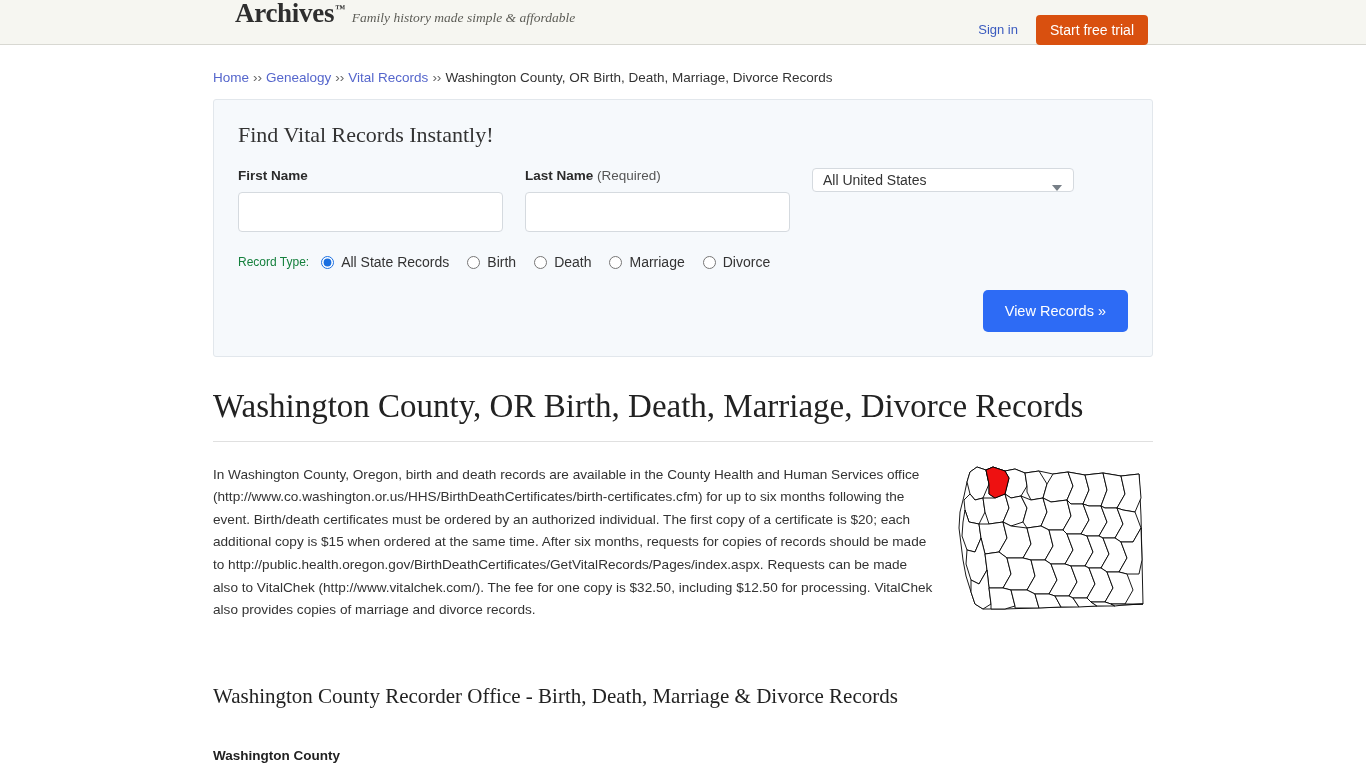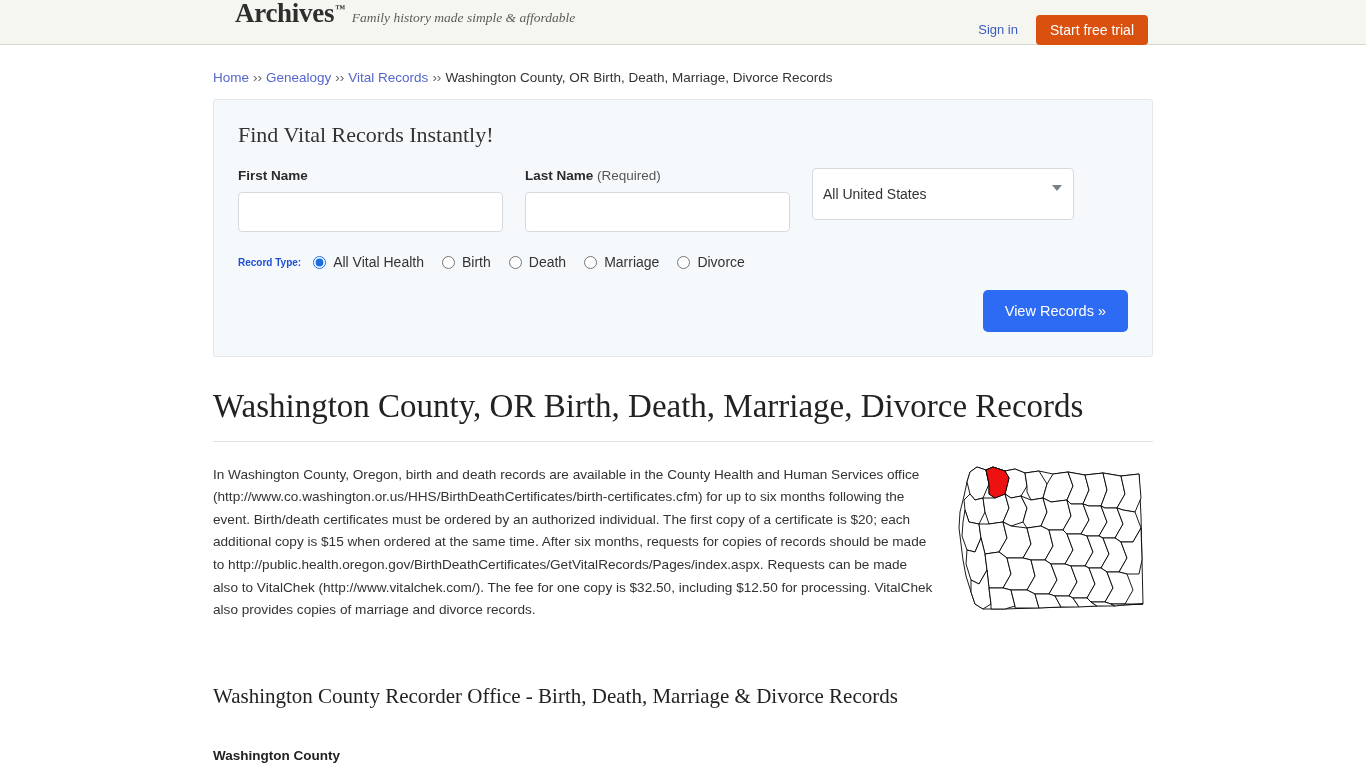--- a/index.html
+++ b/index.html
@@ -144,21 +144,21 @@
     font-family: "Liberation Sans", sans-serif;
     color: #333;
     outline: none;
   }
   .select-wrap {
     position: relative;
     width: 262px;
   }
   .state-select {
     width: 262px;
-    height: 52px;
+    height: 24px;
     border: 1px solid #d5dadf;
     border-radius: 4px;
     background: #ffffff;
     padding: 0 28px 0 10px;
     font-size: 14px;
     font-family: "Liberation Sans", sans-serif;
     color: #333;
     appearance: none;
     -webkit-appearance: none;
     outline: none;
@@ -176,24 +176,24 @@
   }
 
   
   .radio-row {
     display: flex;
     align-items: center;
     margin-top: 22px;
     font-size: 14px;
   }
   .radio-row-label {
-    font-weight: 700;
-    color: #1d4ed8;
+    font-weight: 400;
+    color: #15803d;
     margin-right: 12px;
-    font-size: 10px;
+    font-size: 12px;
   }
   .radio-item {
     display: flex;
     align-items: center;
     margin-right: 18px;
     cursor: pointer;
   }
   .radio-item input[type=radio] {
     margin: 0 7px 0 0;
     width: 13px; height: 13px;
@@ -312,21 +312,21 @@
           <span class="select-arrow"></span>
         </div>
       </div>
     </div>
 
     <div class="radio-row">
       <span class="radio-row-label">Record Type:</span>
 
       <label class="radio-item">
         <input type="radio" name="rectype" checked="" style="">
-        <span>All Vital Health</span>
+        <span>All State Records</span>
       </label>
 
       <label class="radio-item">
         <input type="radio" name="rectype" style="">
         <span>Birth</span>
       </label>
 
       <label class="radio-item">
         <input type="radio" name="rectype" style="">
         <span>Death</span>

